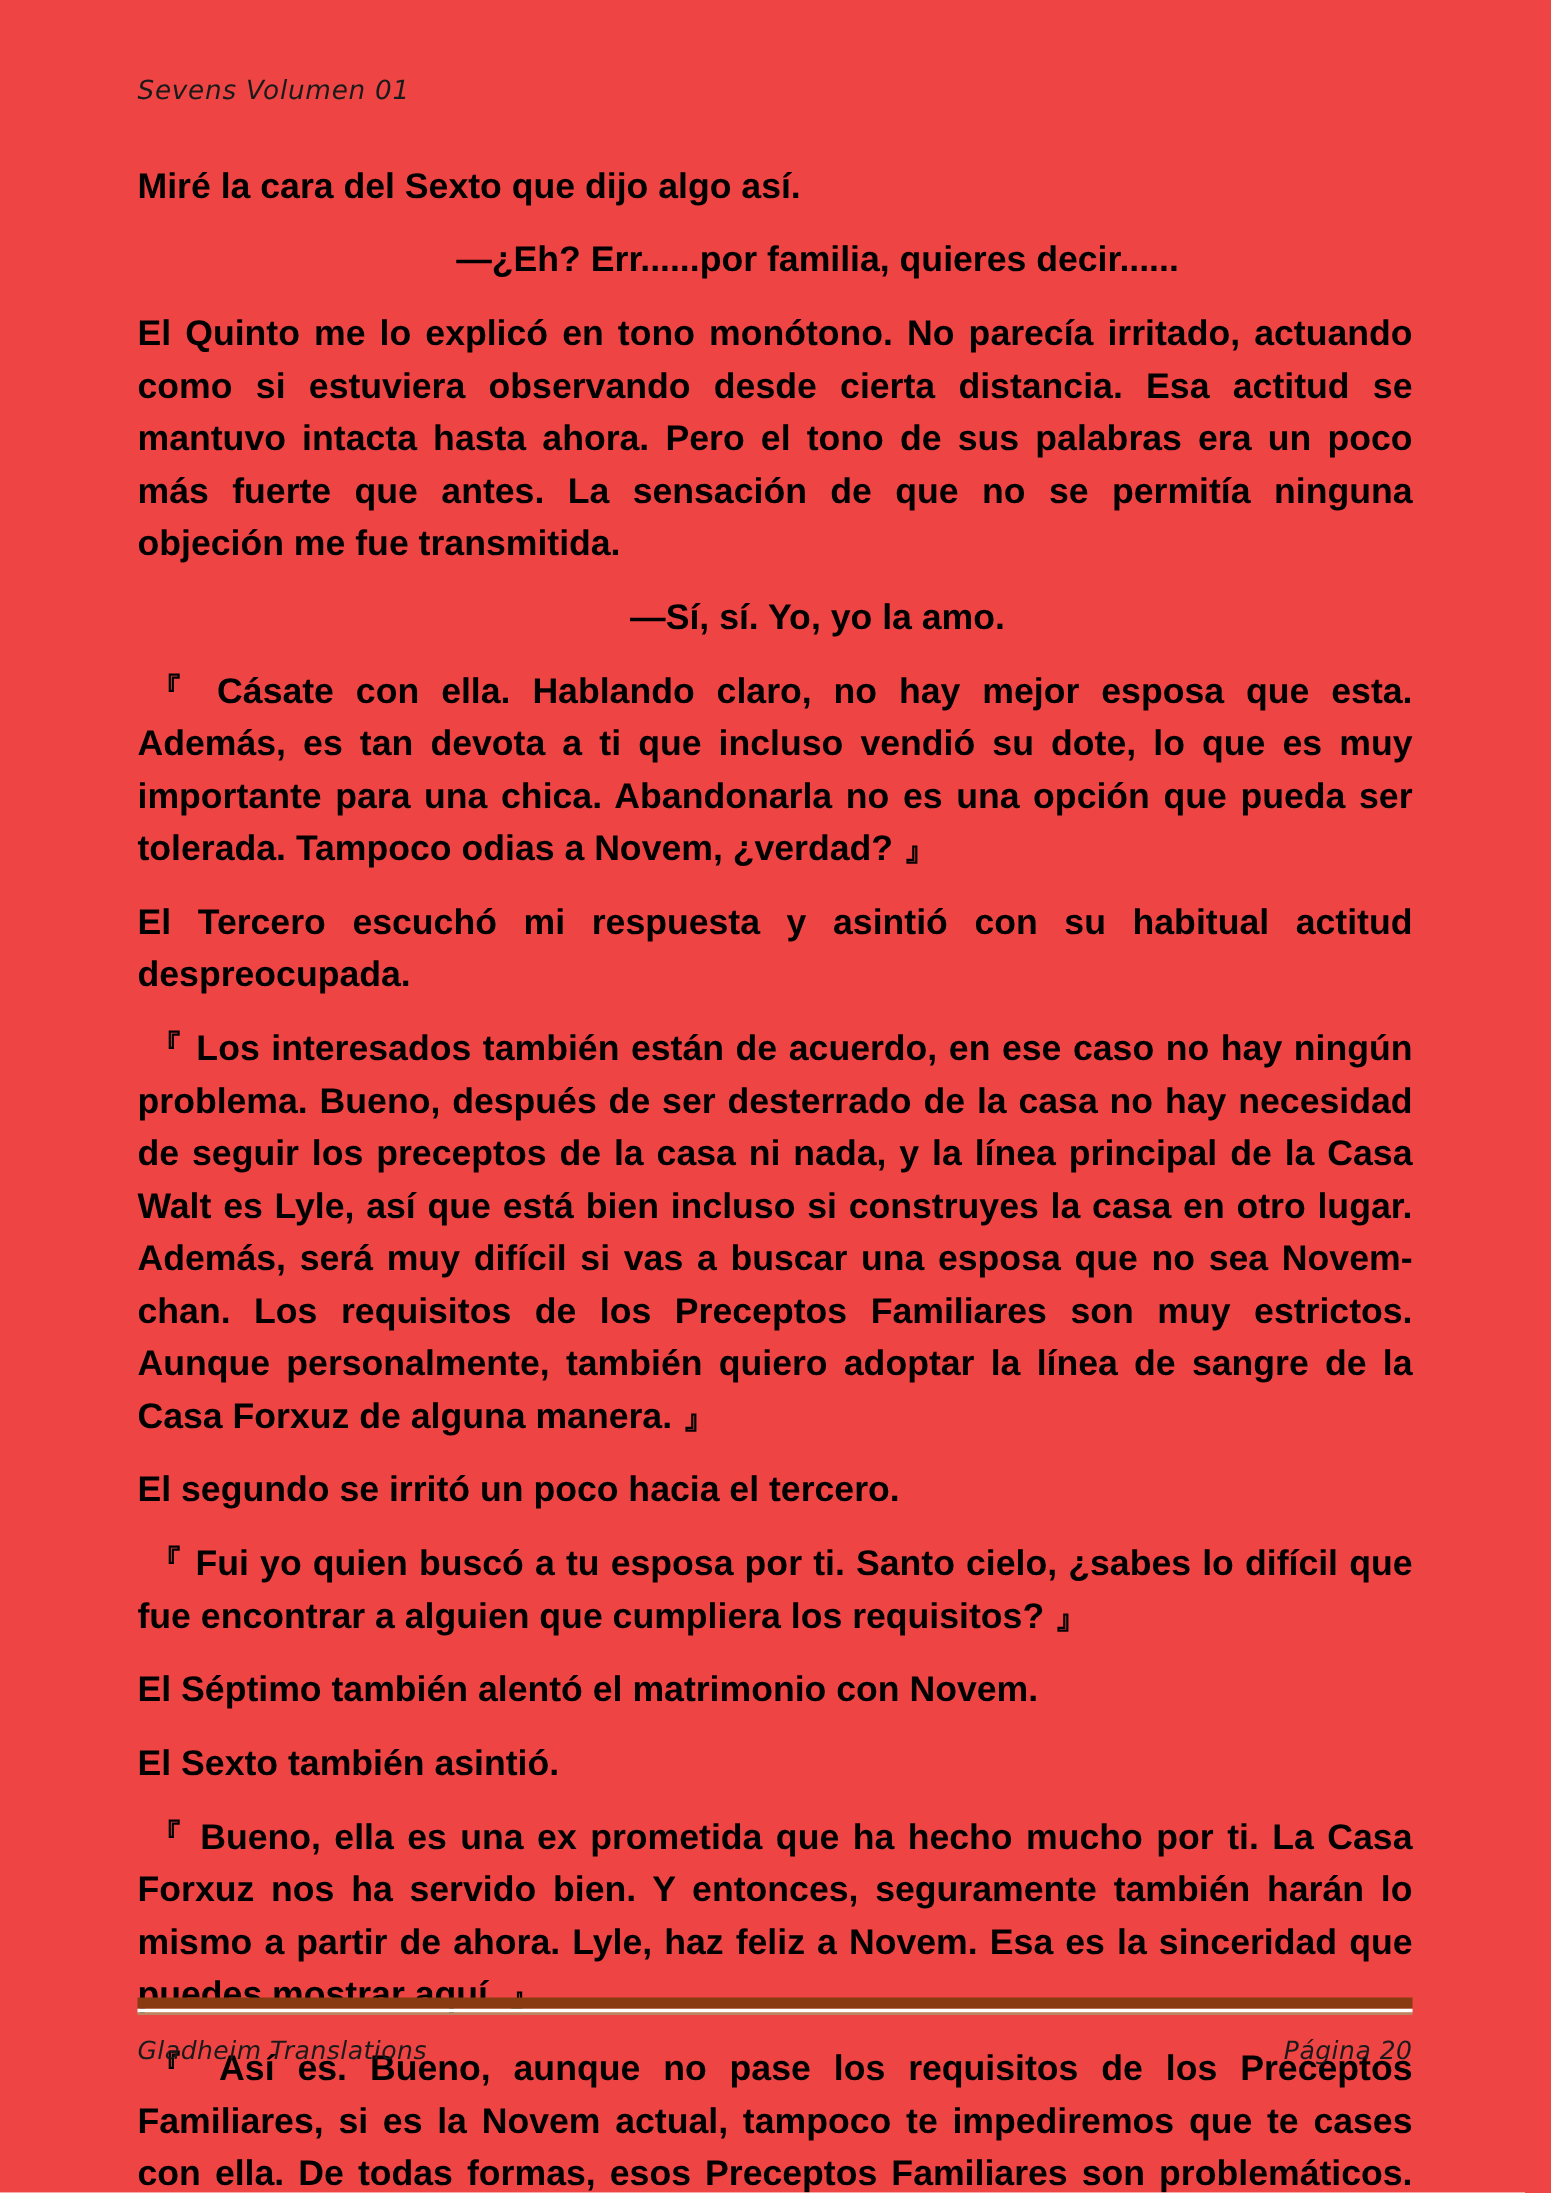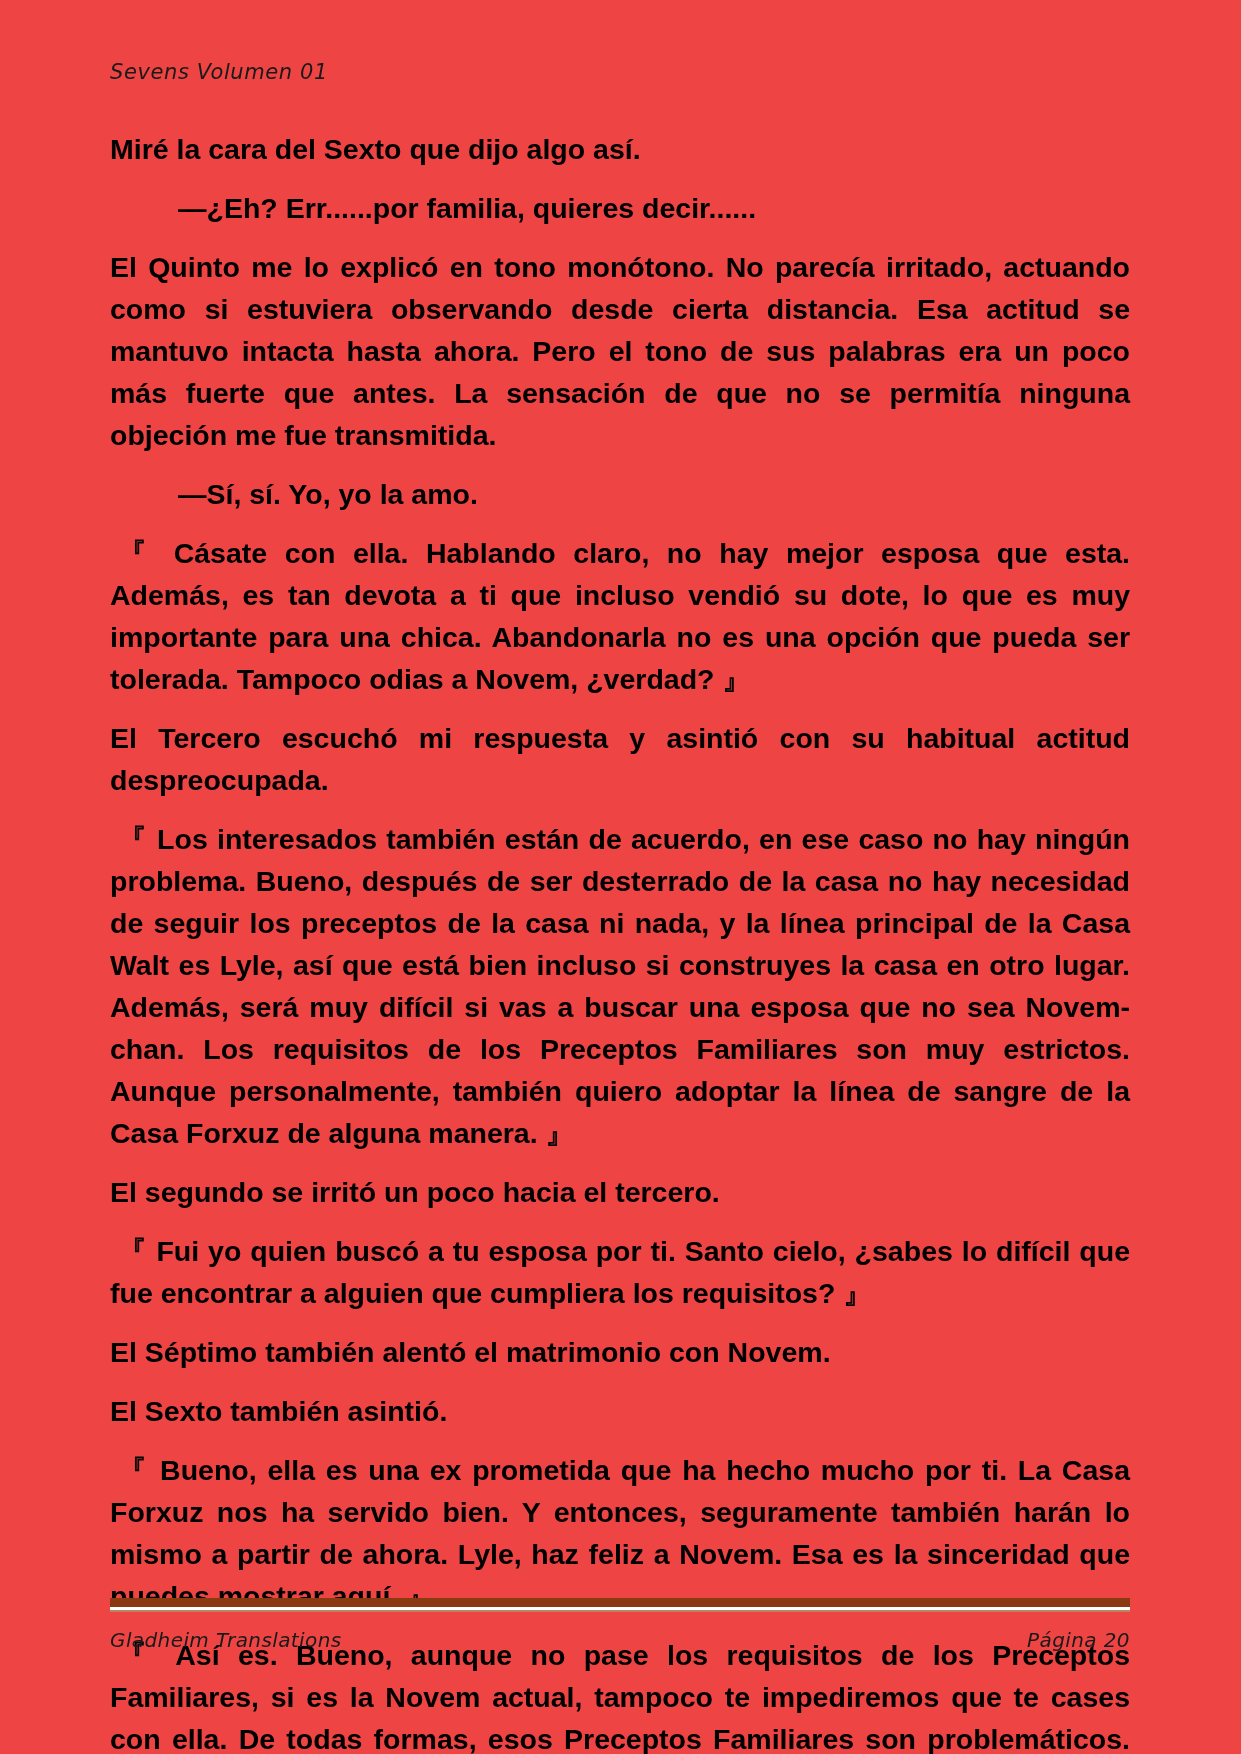--- a/index.html
+++ b/index.html
@@ -53,21 +53,21 @@
     text-align: justify;
     text-justify: inter-word;
     margin: 0 0 17px 0;
     -webkit-hyphens: none;
     hyphens: none;
   }
   .para.flush {
     text-align: left;
   }
   .para.dialogue-dash {
-    text-align: left;
+    text-align: center;
     padding-left: 68px;
     margin-bottom: 17px;
   }
   .para.quote {
     text-indent: 8px;
   }
 
   
   .footer {
     position: absolute;

